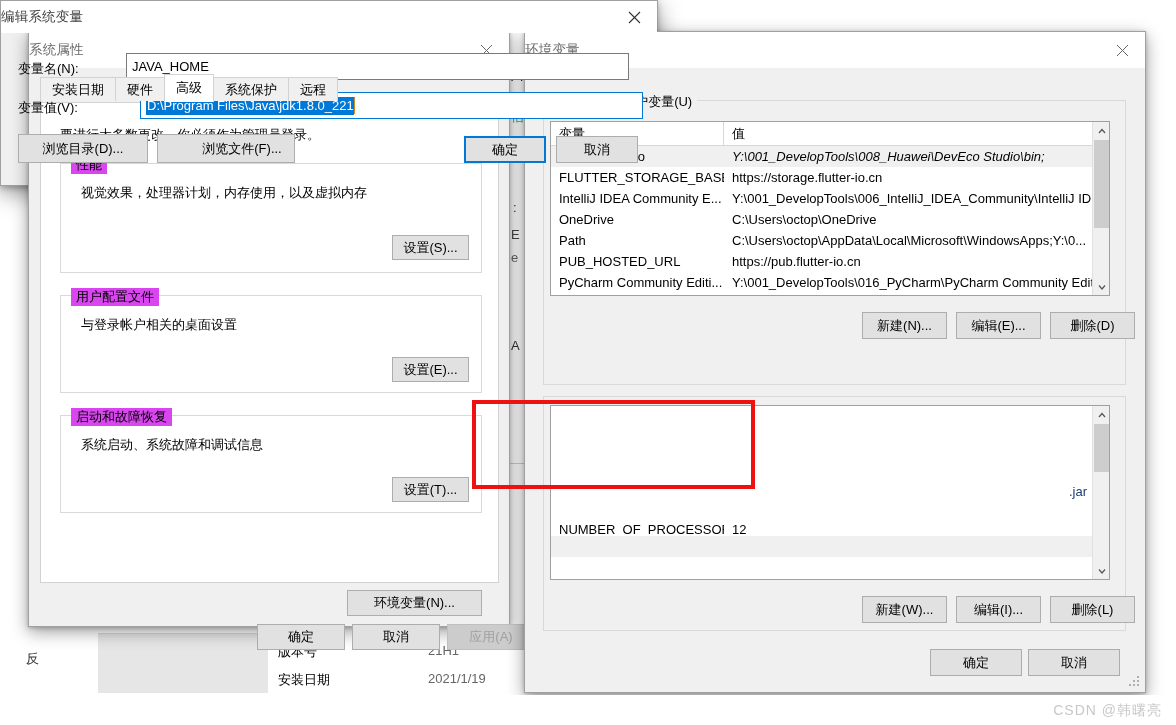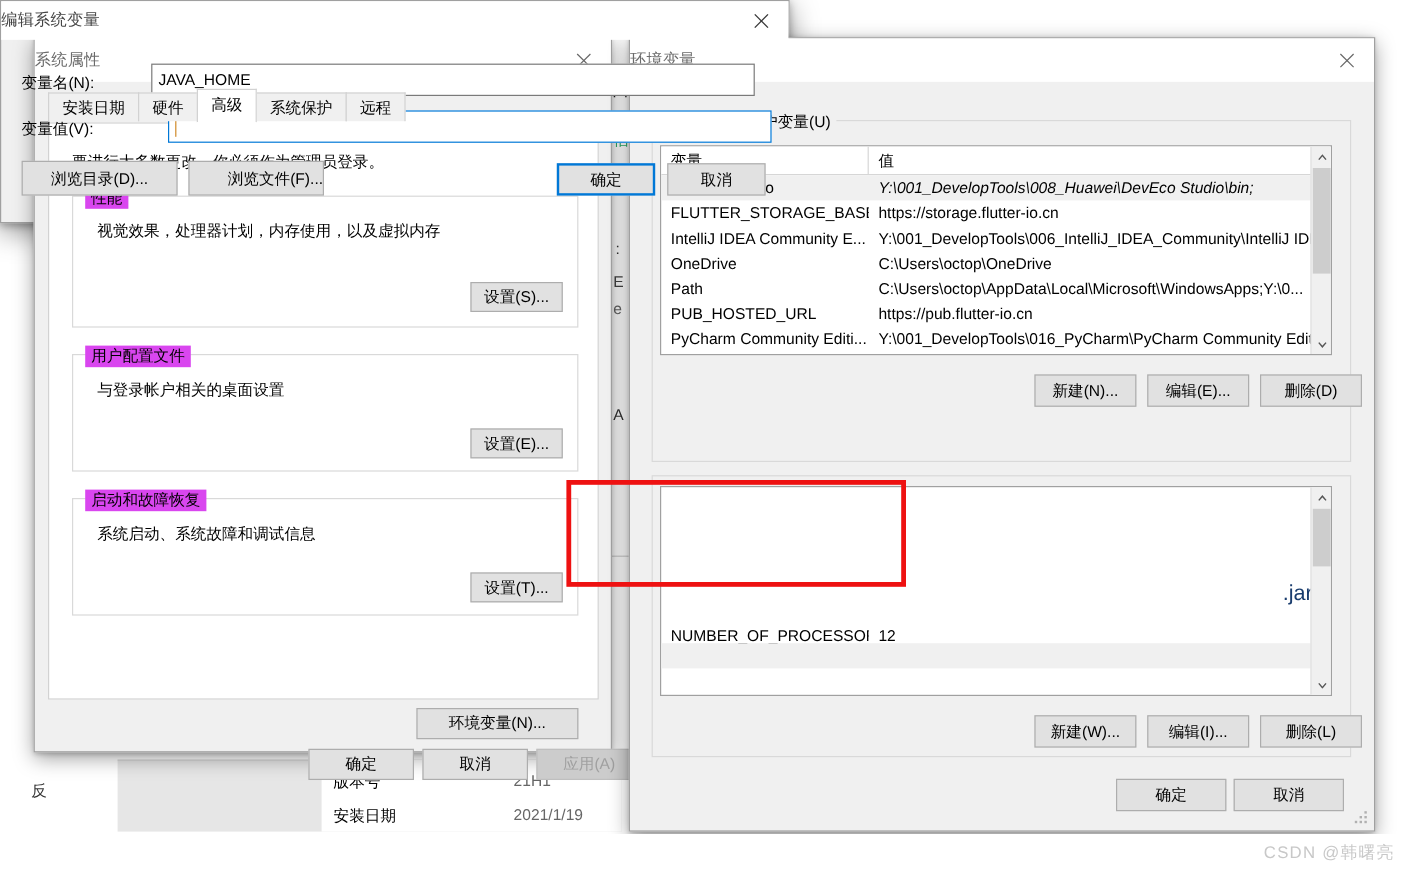--- a/index.html
+++ b/index.html
@@ -413,21 +413,21 @@
         <div class="grid-rows" style="padding-top:113px;">
           <div class="grow">
             <div class="gc" style="width:173px;">NUMBER_OF_PROCESSORS</div>
             <div class="gc" style="width:370px;">12</div>
           </div>
           <div class="grow">
             <div class="gc" style="width:173px;">OnlineServices</div>
             <div class="gc" style="width:370px;">Online Services</div>
           </div>
         </div>
-        <div style="position:absolute; left:518px; top:78px; font-size:18px; color:#1a3d6e;text-align:center;">.jar</div>
+        <div style="position:absolute; left:518px; top:78px; font-size:13px; color:#1a3d6e;text-align:center;">.jar</div>
         <div style="position:absolute; left:0; bottom:22px; width:543px; height:21px; background:#f0f0f0;"></div>
         <div class="vscroll">
           <div class="vs-arrow">
             <svg width="8" height="6" viewBox="0 0 8 6">
                 <path d="M1 5 L4 1.5 L7 5" stroke="#555" fill="none" stroke-width="1.2"></path>
               </svg>
           </div>
           <div class="vs-thumb" style="top:18px; height:48px;"></div>
           <div class="vs-arrow" style="position:absolute; bottom:0;">
             <svg width="8" height="6" viewBox="0 0 8 6">
@@ -466,25 +466,26 @@
       </div>
     </div>
 
     <div class="ed-label" style="left:18px; top:60px;">变量名(N):</div>
     <div class="txtinput" style="left:126px; top:53px; width:503px; height:27px; display:flex; align-items:center;">
       <span>JAVA_HOME</span>
     </div>
 
     <div class="ed-label" style="left:18px; top:99px;">变量值(V):</div>
     <div class="txtinput focused" style="left:140px; top:92px; width:503px; height:27px; display:flex; align-items:center;">
+      <span style="background:#0078d7; color:#ffffff; padding:1px 0 2px 1px;">D:\Program Files\Java\jdk1.8.0_221</span>
       <span class="caret" style="position:relative; left:0; width:1px; height:17px; background:#d08a2a;"></span>
     </div>
 
     <div class="btn" style="position:absolute; left:18px; top:134px; width:130px; height:29px;">浏览目录(D)...</div>
-    <div class="btn" style="position:absolute; left:157px; top:134px; width:113px; height:29px;padding-left:32px;">浏览文件(F)...</div>
+    <div class="btn" style="position:absolute; left:157px; top:134px; width:138px; height:29px;padding-left:32px;">浏览文件(F)...</div>
     <div class="btn default" style="position:absolute; left:464px; top:136px; width:82px; height:27px;">确定</div>
     <div class="btn" style="position:absolute; left:556px; top:136px; width:82px; height:27px;">取消</div>
 
     <div class="grip" style="right:4px; bottom:3px;">
       <i style="left:8px; top:0;"></i>
         <i style="left:4px; top:4px;"></i>
         <i style="left:8px; top:4px;"></i>
       <i style="left:0; top:8px;"></i>
         <i style="left:4px; top:8px;"></i>
         <i style="left:8px; top:8px;"></i>

